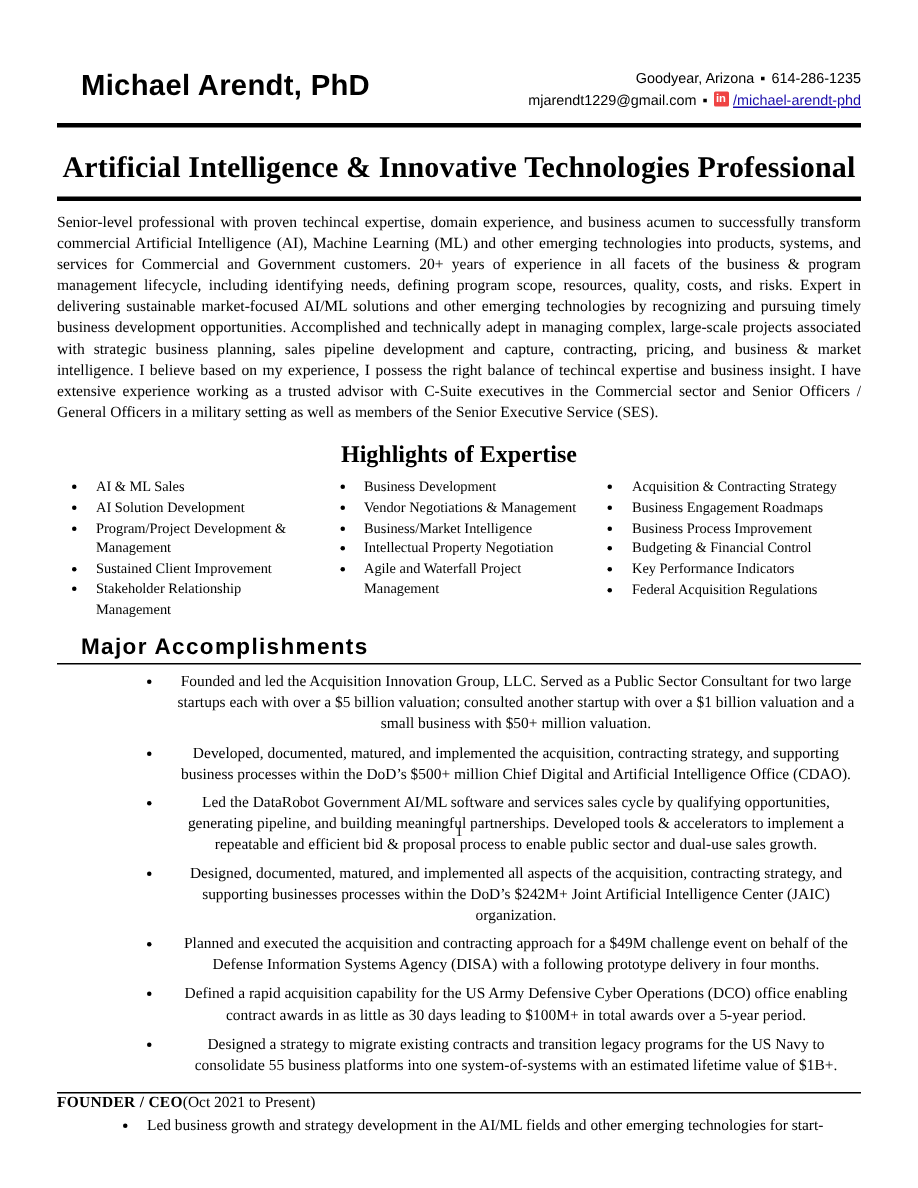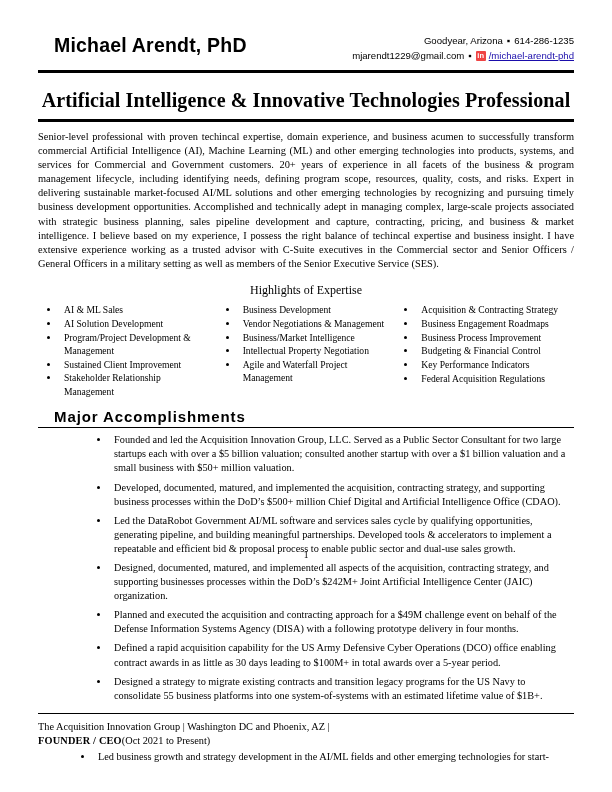--- a/index.html
+++ b/index.html
@@ -12,21 +12,21 @@
     background: #ffffff;
     font-family: "Liberation Serif", serif;
     color: #000000;
     overflow: hidden;
   }
   .page {
     position: relative;
     width: 612px;
     height: 588px;
     box-sizing: border-box;
-    padding: 4px 38px;
+    padding: 16px 38px;
   }
 
   
   .header {
     display: flex;
     align-items: flex-start;
     justify-content: space-between;
     padding-top: 26px;
   }
   .name {
@@ -41,21 +41,21 @@
   .contact {
     text-align: right;
     font-family: "Liberation Sans", sans-serif;
     font-size: 9.6px;
     line-height: 1.55;
     padding-top: 4px;
     white-space: nowrap;
   }
   .contact-line {
     display: flex;
-    align-items: center;
+    align-items: flex-start;
     justify-content: flex-end;
     gap: 3px;
   }
   .sep { padding: 0 1px; }
   .li-icon {
     display: inline-block;
     width: 10px;
     height: 10px;
     background: #ef4444;
     color: #ffffff;
@@ -105,22 +105,22 @@
   .summary {
     margin-top: 8px;
     font-size: 10.4px;
     line-height: 1.36;
     text-align: justify;
   }
 
   
   .highlights-title {
     text-align: center;
-    font-weight: normal;
-    font-size: 12px;
+    font-weight: bold;
+    font-size: 16px;
     margin-top: 12px;
   }
   .highlights {
     display: flex;
     margin-top: 5px;
   }
   .hl-col {
     flex: 1;
     padding-right: 6px;
   }
@@ -156,21 +156,21 @@
   .acc-list {
     margin: 5px 0 0 0;
     padding-left: 56px;
     list-style-type: disc;
   }
   .acc-list li {
     font-size: 10.3px;
     line-height: 1.37;
     margin-bottom: 5px;
     padding-left: 4px;
-    text-align: left;
+    text-align: center;
     margin-left: 16px;
   }
 
   
   .job-org {
     font-size: 10.3px;
     margin-top: 6px;
     line-height: 1.4;
   }
   .job-role {
@@ -275,21 +275,20 @@
       <li>Led the DataRobot Government AI/ML software and services sales cycle by qualifying opportunities, generating pipeline, and building meaningful partnerships. Developed tools &amp; accelerators to implement a repeatable and efficient bid &amp; proposal process to enable public sector and dual-use sales growth.</li>
       <li>Designed, documented, matured, and implemented all aspects of the acquisition, contracting strategy, and supporting businesses processes within the DoD’s $242M+ Joint Artificial Intelligence Center (JAIC) organization.</li>
       <li>Planned and executed the acquisition and contracting approach for a $49M challenge event on behalf of the Defense Information Systems Agency (DISA) with a following prototype delivery in four months.</li>
       <li>Defined a rapid acquisition capability for the US Army Defensive Cyber Operations (DCO) office enabling contract awards in as little as 30 days leading to $100M+ in total awards over a 5-year period.</li>
       <li>Designed a strategy to migrate existing contracts and transition legacy programs for the US Navy to consolidate 55 business platforms into one system-of-systems with an estimated lifetime value of $1B+.</li>
     </ul>
   </div>
 
   <div class="section">
     <hr class="rule-thin">
-    <div class="job-org">The Acquisition Innovation Group | Washington DC and Phoenix, AZ |</div>
     <div class="job-role">
       <span class="role-name">FOUNDER / CEO</span><span>(Oct 2021 to Present)</span>
     </div>
     <ul class="job-bullets">
       <li>Led business growth and strategy development in the AI/ML fields and other emerging technologies for start-</li>
     </ul>
   </div>
 
   <div class="page-number">1</div>
 

